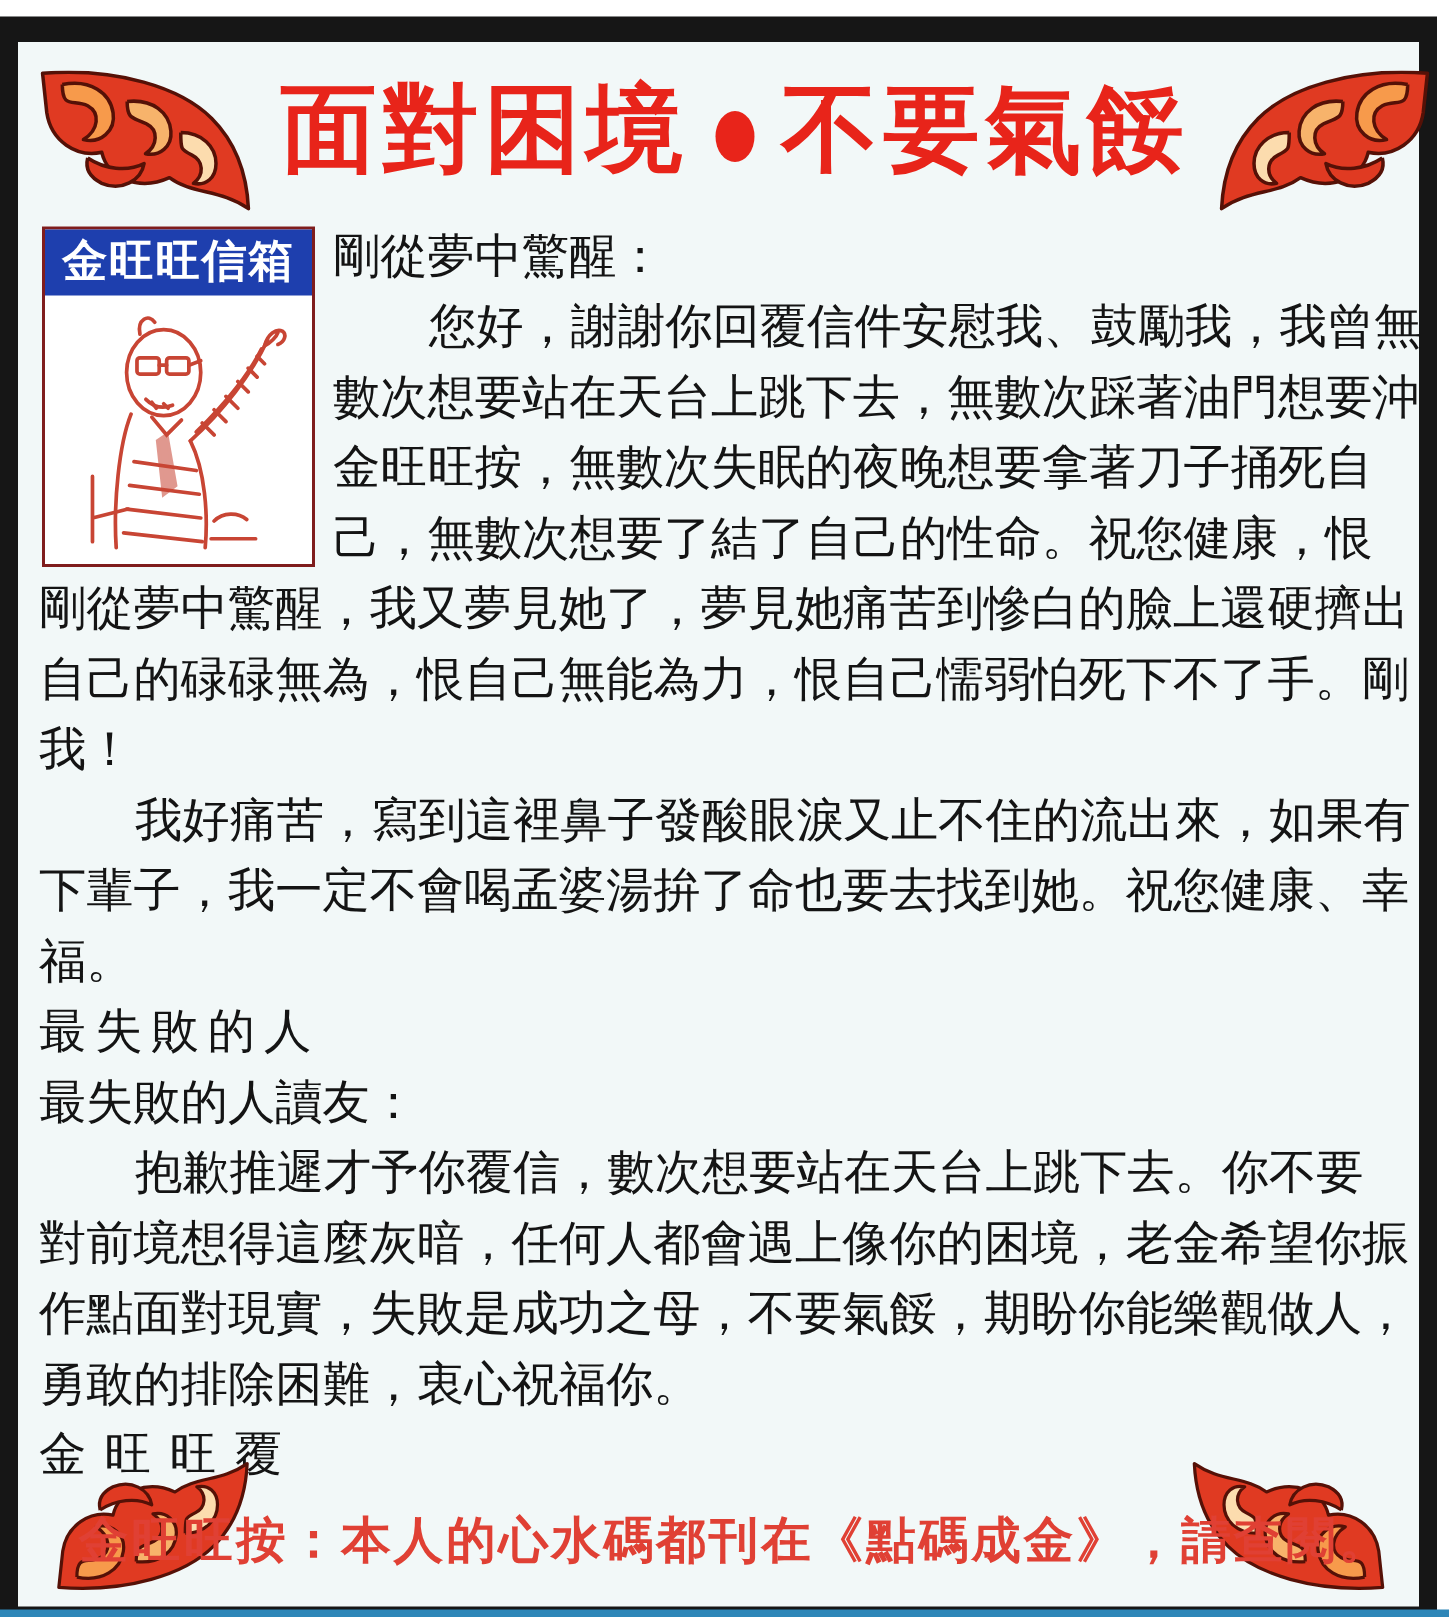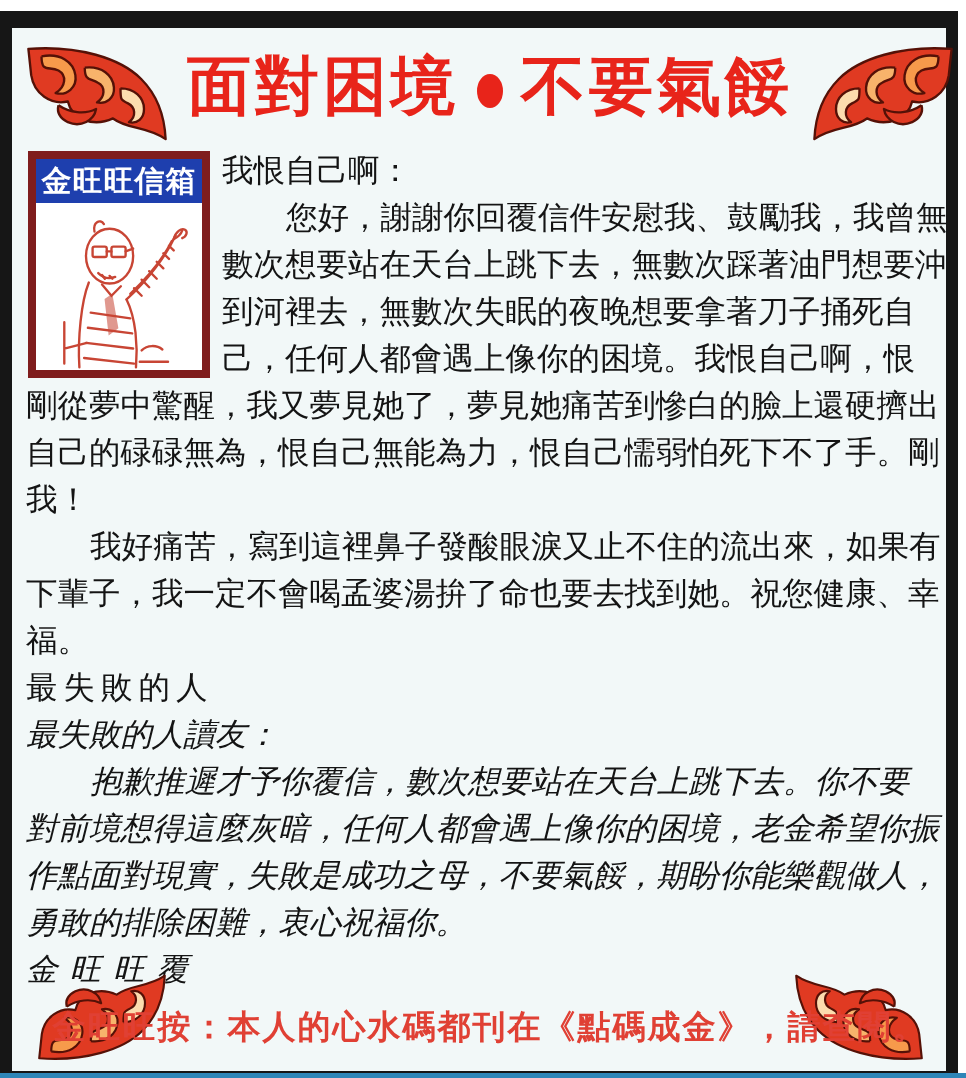--- a/index.html
+++ b/index.html
@@ -15,33 +15,33 @@
   .masthead{display:flex;align-items:flex-start;height:96px;}
   .orn{width:142px;height:94px;flex:0 0 auto;}
   .orn svg{width:100%;height:100%;display:block;}
   .orn.tr svg{transform:scaleX(-1);}
   .title-wrap{flex:1;display:flex;justify-content:center;align-items:center;gap:18px;padding-top:8px;}
   .title-part{font-size:64px;font-weight:700;color:#e8241a;letter-spacing:4px;line-height:1;}
   .title-dot{width:26px;height:34px;border-radius:50%;background:#e8241a;margin-top:8px;}
 
   
   .letter-body{margin-top:4px;font-size:31.5px;line-height:47px;}
-  .logo-box{float:left;width:182px;height:227px;margin:4px 12px 0 2px;border:8px solid #7f1d1d;
+  .logo-box{float:left;width:182px;height:227px;margin:4px 12px 0 2px;border:2px solid #7f1d1d;
             background:#ffffff;box-sizing:border-box;}
   .logo-banner{background:#1e3fae;color:#ffffff;font-family:"Liberation Sans","DejaVu Sans",sans-serif;
                font-weight:700;font-size:30px;text-align:center;height:44px;line-height:44px;letter-spacing:1px;}
   .logo-portrait{width:100%;height:176px;}
   .logo-portrait svg{width:100%;height:100%;display:block;}
   .tline{white-space:nowrap;}
   .indent2{text-indent:64px;}
   .right{text-align:left;}
   .sig-letter{padding-right:4px;letter-spacing:6px;}
 
   
-  .reply{font-style:italic;}
+  .reply{}
   .sig-reply{padding-right:34px;letter-spacing:12px;}
 
   
   .footer-note{margin-top:12px;text-align:center;font-size:33px;font-weight:700;color:#e04034;
                letter-spacing:2px;position:relative;z-index:2;}
   .orn-bl{position:absolute;left:10px;bottom:11px;width:160px;height:86px;z-index:1;}
   .orn-br{position:absolute;right:12px;bottom:11px;width:150px;height:86px;z-index:1;}
   .orn-bl svg,.orn-br svg{width:100%;height:100%;display:block;}
   .orn-bl svg{transform:scaleY(-1);}
   .orn-br svg{transform:scale(-1,-1);}
@@ -105,25 +105,25 @@
                 <path d="M70,82 l10,12 l10,-10"></path>
                 <path d="M80,94 l6,34 l-8,6 l-4,-36 z" fill="#c84534" opacity="0.55"></path>
                 <path d="M58,112 l42,6 M55,128 l47,6 M53,144 l50,6 M51,160 l53,6"></path>
                 <path d="M30,122 v44 M30,150 l24,-6"></path>
                 <path d="M112,152 c6,-6 16,-6 22,-1 M110,164 h30"></path>
               </g>
             </svg>
           </div>
         </div>
 
-        <div class="tline">我恨自己啊：</div>
+        <div class="tline">剛從夢中驚醒：</div>
         <div class="tline indent2">您好，謝謝你回覆信件安慰我、鼓勵我，我曾無</div>
         <div class="tline">數次想要站在天台上跳下去，無數次踩著油門想要沖</div>
-        <div class="tline">到河裡去，無數次失眠的夜晚想要拿著刀子捅死自</div>
-        <div class="tline">己，任何人都會遇上像你的困境。我恨自己啊，恨</div>
+        <div class="tline">金旺旺按，無數次失眠的夜晚想要拿著刀子捅死自</div>
+        <div class="tline">己，無數次想要了結了自己的性命。祝您健康，恨</div>
         <div class="tline">剛從夢中驚醒，我又夢見她了，夢見她痛苦到慘白的臉上還硬擠出</div>
         <div class="tline">自己的碌碌無為，恨自己無能為力，恨自己懦弱怕死下不了手。剛</div>
         <div class="tline">我！</div>
         <div class="tline indent2">我好痛苦，寫到這裡鼻子發酸眼淚又止不住的流出來，如果有</div>
         <div class="tline">下輩子，我一定不會喝孟婆湯拚了命也要去找到她。祝您健康、幸</div>
         <div class="tline">福。</div>
         <div class="tline right sig-letter">最失敗的人</div>
 
         <div class="reply">
           <div class="tline">最失敗的人讀友：</div>

